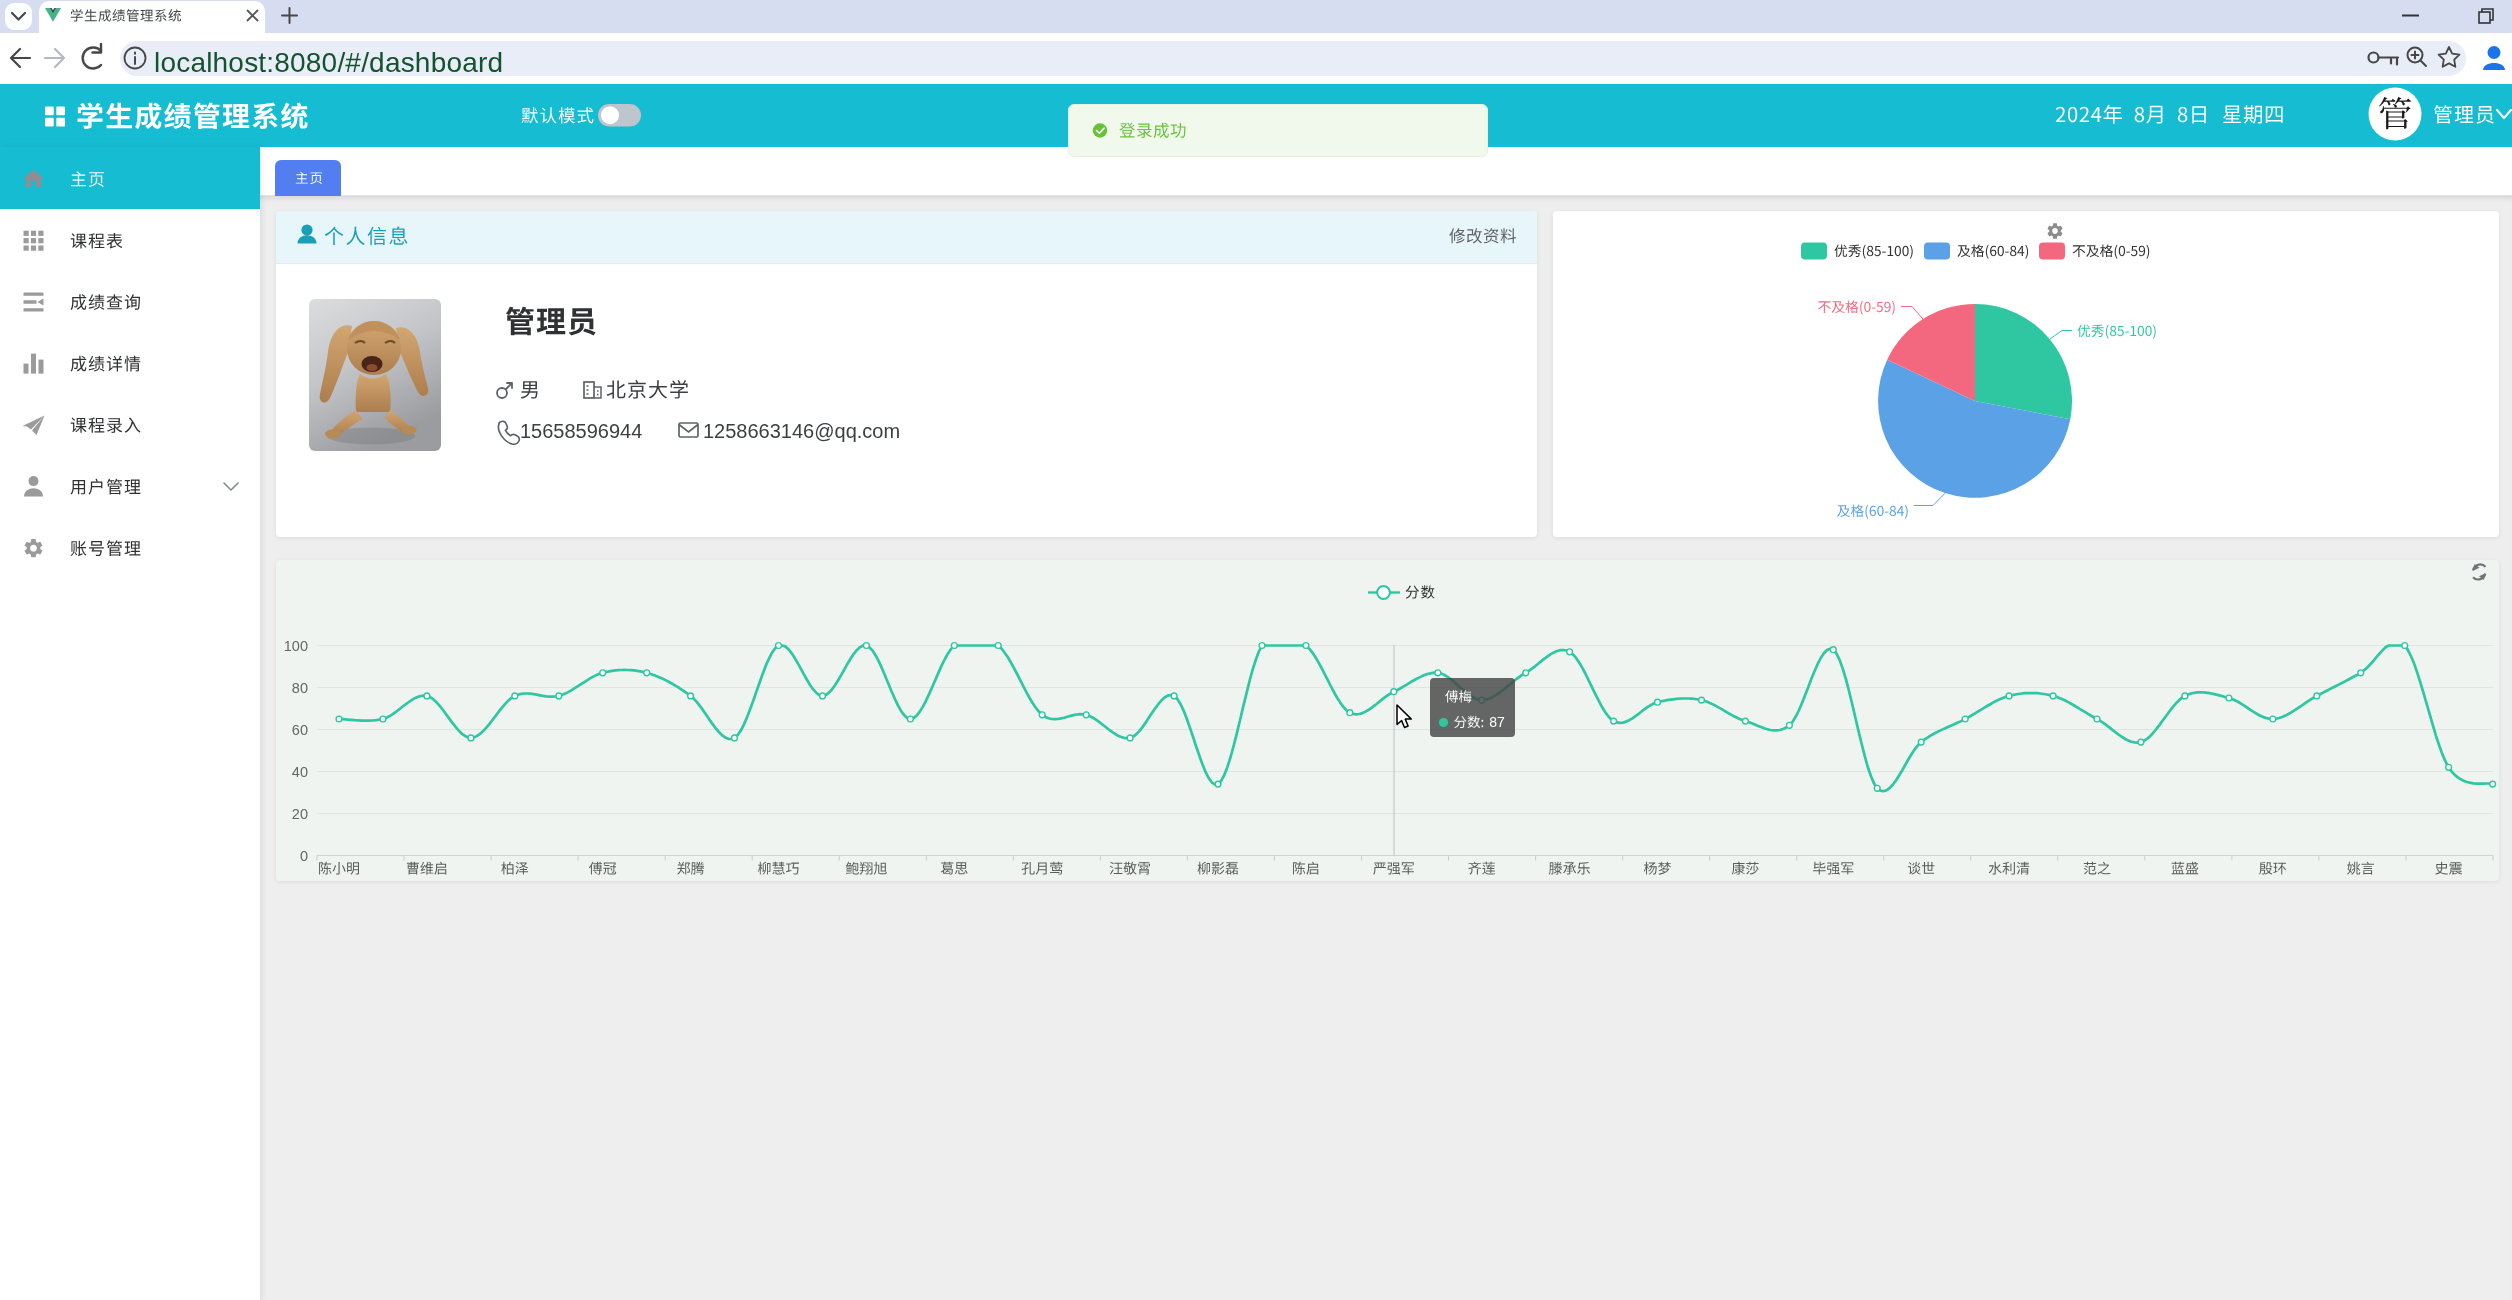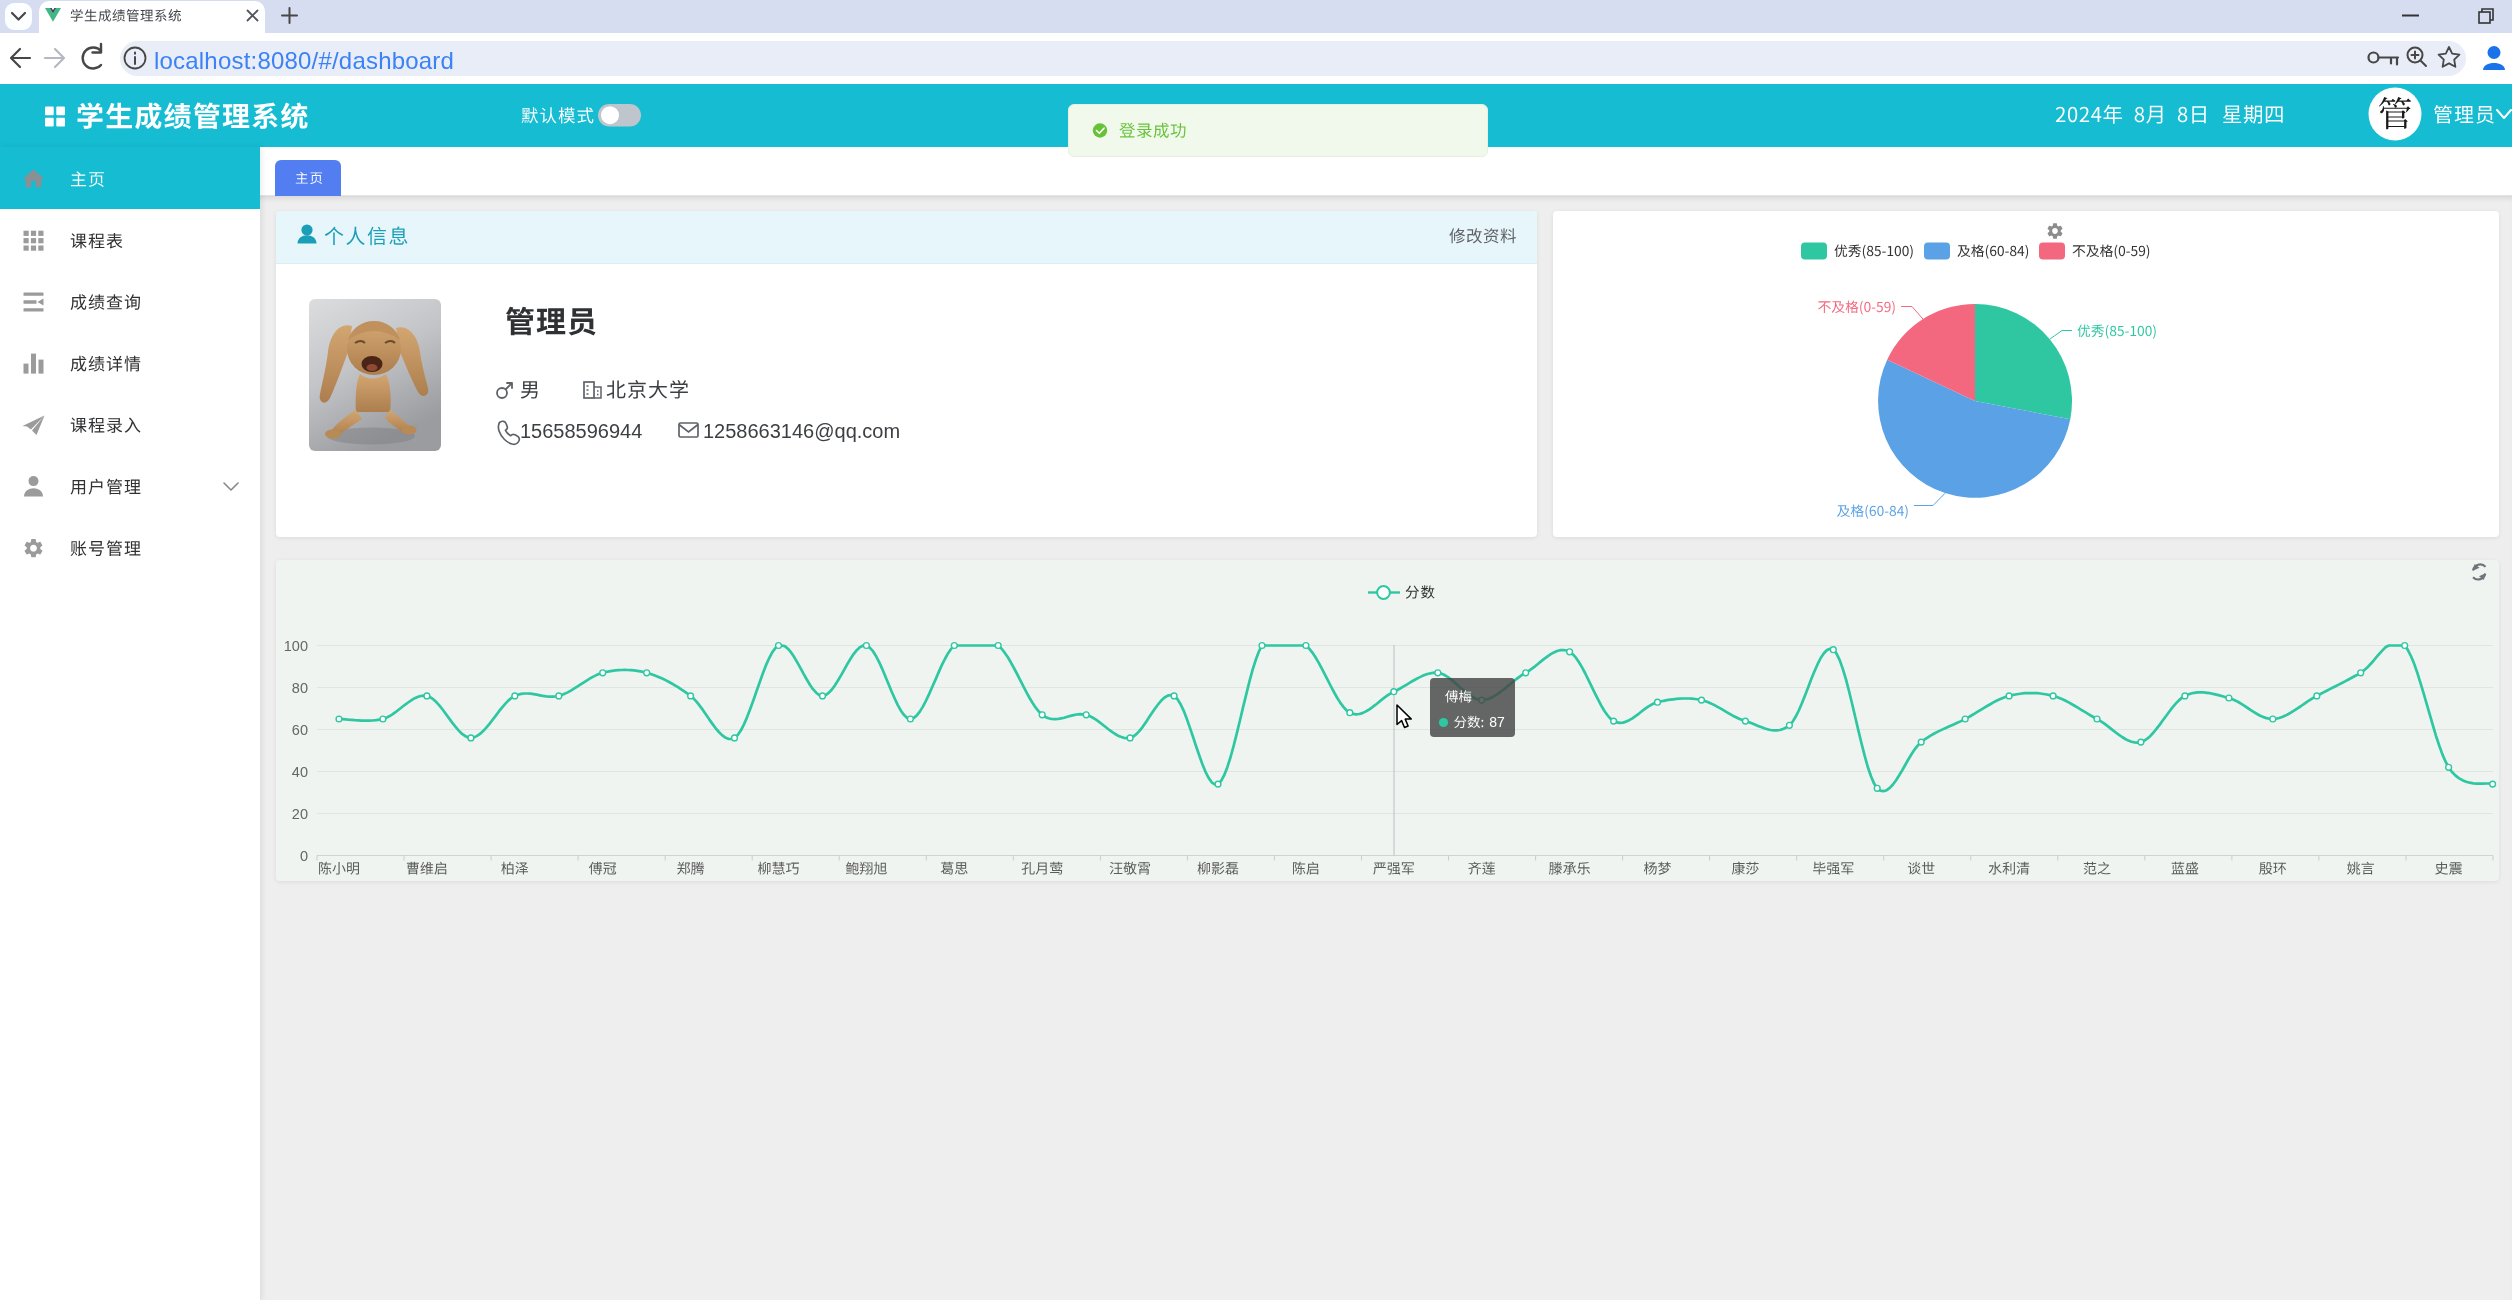--- a/index.html
+++ b/index.html
@@ -1,21 +1,21 @@
 <!DOCTYPE html>
 <html><head><meta charset="utf-8"><style>
 *{margin:0;padding:0;box-sizing:border-box}
 html,body{width:2512px;height:1300px;overflow:hidden;font-family:"Liberation Sans",sans-serif;background:#fff}
 #page{position:relative;width:2512px;height:1300px}
 .abs{position:absolute}
 #tabstrip{left:0;top:0;width:2512px;height:33px;background:#d6ddf1}
 #tab{left:39px;top:1px;width:226px;height:32px;background:#fff;border-radius:10px 10px 0 0}
 #urlrow{left:0;top:33px;width:2512px;height:51px;background:#fff}
 #pill{left:120px;top:41px;width:2346px;height:35px;background:#e9edf7;border-radius:18px}
-#urltext{left:154px;top:47px;font-size:24px;color:#3b82f6;letter-spacing:0.2px}
+#urltext{left:154px;top:47px;font-size:28px;color:#14532d;letter-spacing:0.2px}
 #header{left:0;top:84px;width:2512px;height:63px;background:#15bcd2}
 #sidebar{left:0;top:147px;width:260px;height:1153px;background:#fff;box-shadow:2px 0 6px rgba(0,0,0,0.08)}
 #activeitem{left:0;top:147px;width:260px;height:61.5px;background:#15bcd2}
 #tabsrow{left:260px;top:147px;width:2252px;height:49px;background:#fff;border-bottom:1px solid #e3e3e3}
 #bluetab{left:275px;top:160px;width:66px;height:36px;background:#527ef2;border-radius:6px 6px 0 0}
 #content{left:260px;top:196px;width:2252px;height:1104px;background:#eeeeee;box-shadow:inset 0 5px 6px -4px rgba(0,0,0,0.14)}
 #card1{left:276px;top:211px;width:1261px;height:326px;background:#fff;border-radius:4px;box-shadow:0 1px 4px rgba(0,0,0,0.08)}
 #card1h{left:276px;top:211px;width:1261px;height:53px;background:#e7f6fa;border-radius:4px 4px 0 0;border-bottom:1px solid #d8eef4}
 #card2{left:1553px;top:211px;width:946px;height:326px;background:#fff;border-radius:4px;box-shadow:0 1px 4px rgba(0,0,0,0.08)}
 #card3{left:276px;top:560px;width:2223px;height:321px;background:#eff4f1;border-radius:4px;box-shadow:0 1px 4px rgba(0,0,0,0.08)}

